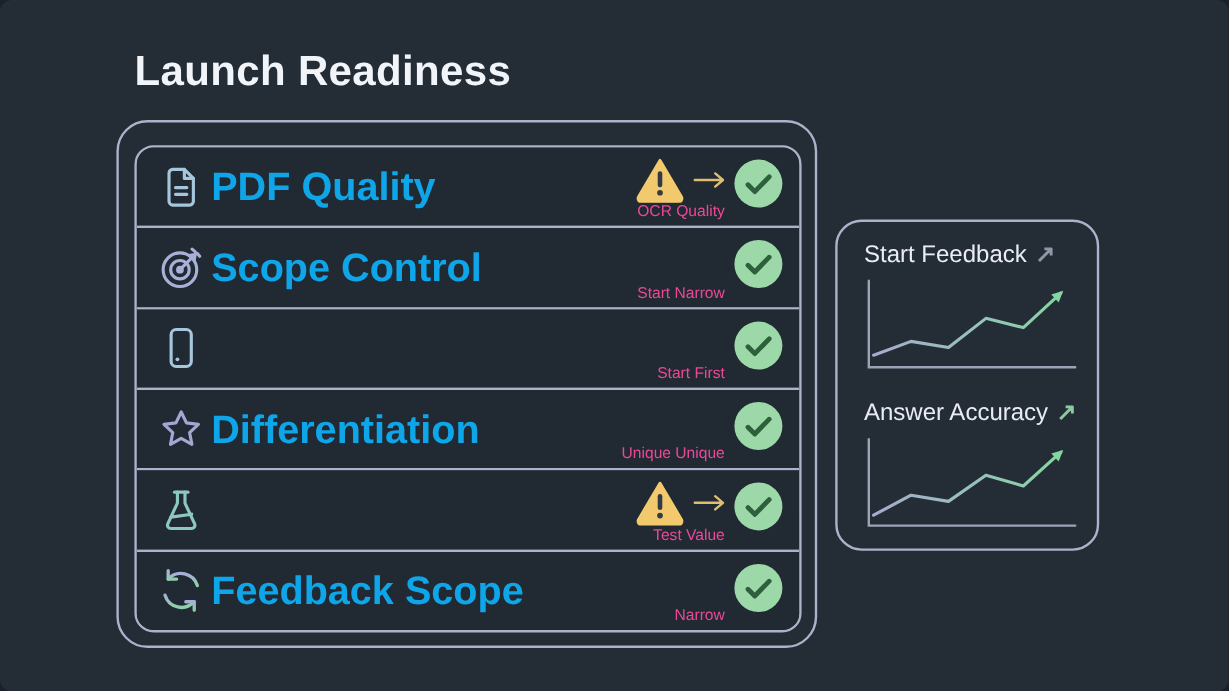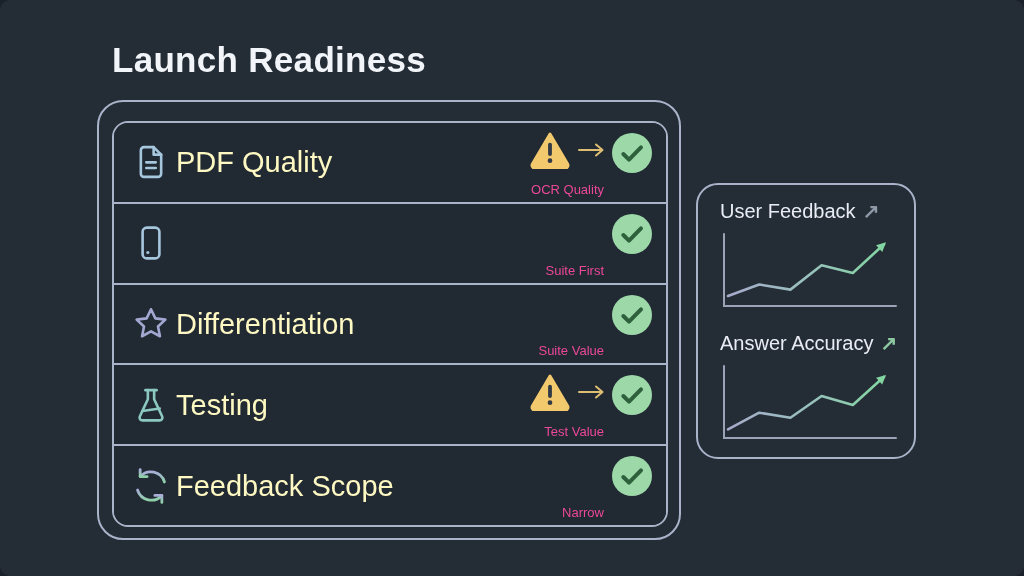--- a/index.html
+++ b/index.html
@@ -27,21 +27,21 @@
     border-bottom:2px solid #a9b3c9;
   }
   .row:last-child{border-bottom:none;}
   .row-icon{
     position:absolute;left:16px;top:50%;transform:translateY(-50%);
     width:42px;height:42px;display:block;
   }
   .row-icon svg{width:42px;height:42px;display:block;}
   .row-label{
     position:absolute;left:62px;top:50%;transform:translateY(-50%);
-    font-size:29px;font-weight:400;color:#fef9c3;white-space:nowrap;
+    font-size:33px;font-weight:700;color:#0ea5e9;white-space:nowrap;
   }
   .row-note{
     position:absolute;right:62px;bottom:5px;
     font-size:13px;color:#ec4899;white-space:nowrap;
   }
   .check-badge{
     position:absolute;right:14px;top:10px;width:40px;height:40px;
     border-radius:50%;background:#9cd8a8;
   }
   .check-badge svg{width:40px;height:40px;display:block;}
@@ -97,60 +97,78 @@
           </svg>
         </span>
         <span class="check-badge">
           <svg viewBox="0 0 24 24" fill="none" stroke="#2d603b" stroke-width="2.4" stroke-linecap="round" stroke-linejoin="round">
             <path d="M6.8 12.6 l3.4 3.4 L17.4 8.6"></path>
           </svg>
         </span>
         <span class="row-note">OCR Quality</span>
       </div>
 
+      <div class="row">
+        <span class="row-icon">
+          <svg viewBox="0 0 24 24" fill="none" stroke="#a8b0d8" stroke-width="1.5" stroke-linecap="round" stroke-linejoin="round">
+            <circle cx="11.4" cy="13" r="8"></circle>
+            <circle cx="11.4" cy="13" r="4.4"></circle>
+            <circle cx="11.4" cy="13" r="1.1" fill="#a8b0d8"></circle>
+            <path d="M11.4 13 L18.6 5.8"></path>
+            <path d="M18.6 5.8 l-2.3 .3 M18.6 5.8 l-.3 2.3"></path>
+            <path d="M17.2 3.2 l1.4 1.2 M20.8 6.6 l-1.2 -1.4"></path>
+          </svg>
+        </span>
+        <span class="row-label">Scope Control</span>
+        <span class="check-badge">
+          <svg viewBox="0 0 24 24" fill="none" stroke="#2d603b" stroke-width="2.4" stroke-linecap="round" stroke-linejoin="round">
+            <path d="M6.8 12.6 l3.4 3.4 L17.4 8.6"></path>
+          </svg>
+        </span>
+        <span class="row-note">Start Narrow</span>
+      </div>
 
       <div class="row">
         <span class="row-icon">
           <svg viewBox="0 0 24 24" fill="none" stroke="#a6c6dd" stroke-width="1.5" stroke-linecap="round" stroke-linejoin="round">
             <rect x="7.2" y="3.2" width="9.6" height="17.6" rx="2.4"></rect>
             <circle cx="10.2" cy="17.4" r="0.9" fill="#a6c6dd" stroke="none"></circle>
           </svg>
         </span>
         <span class="check-badge">
           <svg viewBox="0 0 24 24" fill="none" stroke="#2d603b" stroke-width="2.4" stroke-linecap="round" stroke-linejoin="round">
             <path d="M6.8 12.6 l3.4 3.4 L17.4 8.6"></path>
           </svg>
         </span>
-        <span class="row-note">Suite First</span>
+        <span class="row-note">Start First</span>
       </div>
 
       <div class="row">
         <span class="row-icon">
           <svg viewBox="0 0 24 24" fill="none" stroke="#a2a8d2" stroke-width="1.5" stroke-linecap="round" stroke-linejoin="round">
             <path d="M12 3.6 l2.5 5.2 5.7 .7 -4.2 3.9 1.1 5.6 -5.1 -2.8 -5.1 2.8 1.1 -5.6 -4.2 -3.9 5.7 -.7 Z"></path>
           </svg>
         </span>
         <span class="row-label">Differentiation</span>
         <span class="check-badge">
           <svg viewBox="0 0 24 24" fill="none" stroke="#2d603b" stroke-width="2.4" stroke-linecap="round" stroke-linejoin="round">
             <path d="M6.8 12.6 l3.4 3.4 L17.4 8.6"></path>
           </svg>
         </span>
-        <span class="row-note">Suite Value</span>
+        <span class="row-note">Unique Unique</span>
       </div>
 
       <div class="row">
         <span class="row-icon">
           <svg viewBox="0 0 24 24" fill="none" stroke="#8cc8c2" stroke-width="1.5" stroke-linecap="round" stroke-linejoin="round">
             <path d="M10.2 3.5 v5.2 L5.6 18.6 a1.6 1.6 0 0 0 1.5 2.2 h9.8 a1.6 1.6 0 0 0 1.5 -2.2 L13.8 8.7 V3.5"></path>
             <path d="M8.8 3.5 h6.4"></path>
             <path d="M7.1 15.4 l9.9 -1.4"></path>
           </svg>
         </span>
-        <span class="row-label">Testing</span>
         <span class="warn-icon">
           <svg viewBox="0 0 24 22">
             <path d="M12 2.6 L21.8 19.2 a1.7 1.7 0 0 1 -1.5 2.5 H3.7 a1.7 1.7 0 0 1 -1.5 -2.5 Z" fill="#f2c96d" stroke="#f2c96d" stroke-width="1.4" stroke-linejoin="round"></path>
             <path d="M12 8.6 v5.2" stroke="#323a45" stroke-width="2.1" stroke-linecap="round" fill="none"></path>
             <circle cx="12" cy="17.4" r="1.3" fill="#323a45"></circle>
           </svg>
         </span>
         <span class="arrow-icon">
           <svg viewBox="0 0 30 16" fill="none" stroke="#ddbe72" stroke-width="2" stroke-linecap="round" stroke-linejoin="round">
             <path d="M3 8 H26 M20 2.5 L26.5 8 L20 13.5"></path>
@@ -189,21 +207,21 @@
         </span>
         <span class="row-note">Narrow</span>
       </div>
 
     </div>
   </div>
 
   <div class="panel">
 
     <div class="chart-title ct-1">
-      <span class="ct-text">User Feedback</span><span class="ct-trend" style="color: rgb(142, 153, 168);">↗</span>
+      <span class="ct-text">Start Feedback</span><span class="ct-trend" style="color: rgb(142, 153, 168);">↗</span>
     </div>
     <svg class="mini-chart mc-1" viewBox="0 0 190 90">
       <defs>
         <linearGradient id="lineGrad0" x1="0" y1="0" x2="1" y2="0">
           <stop offset="0" stop-color="#a6abcb"></stop>
           <stop offset="0.55" stop-color="#97c2bb"></stop>
           <stop offset="1" stop-color="#83d6a1"></stop>
         </linearGradient>
         <marker id="arrowHead0" viewBox="0 0 10 10" refX="6.5" refY="5" markerWidth="4.6" markerHeight="4.6" orient="auto">
           <path d="M1 1.2 L8.8 5 L1 8.8 Z" fill="#83d6a1"></path>

